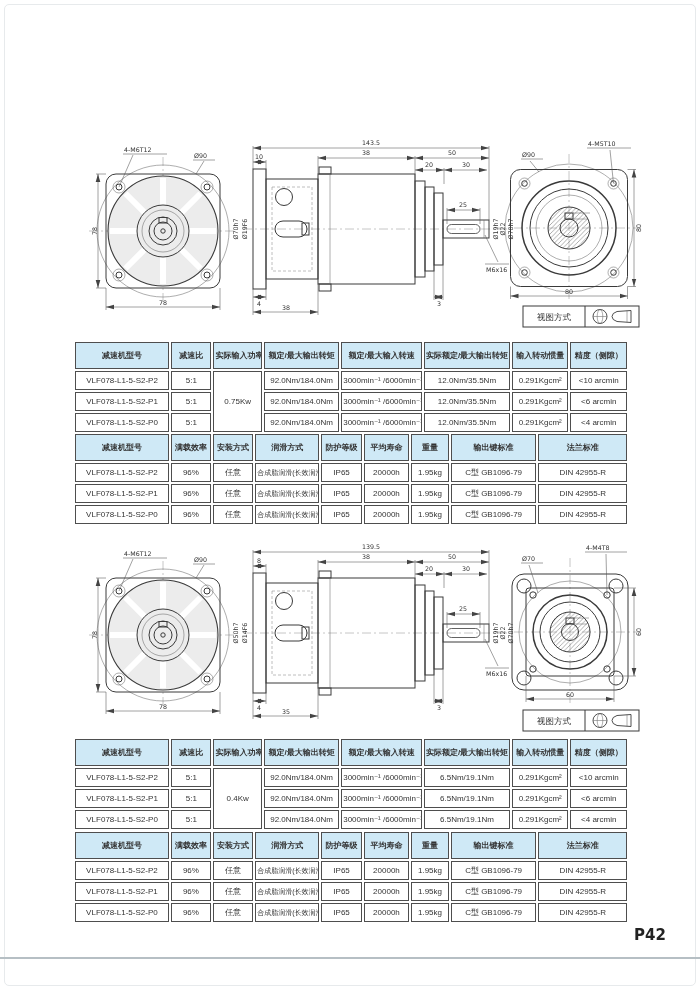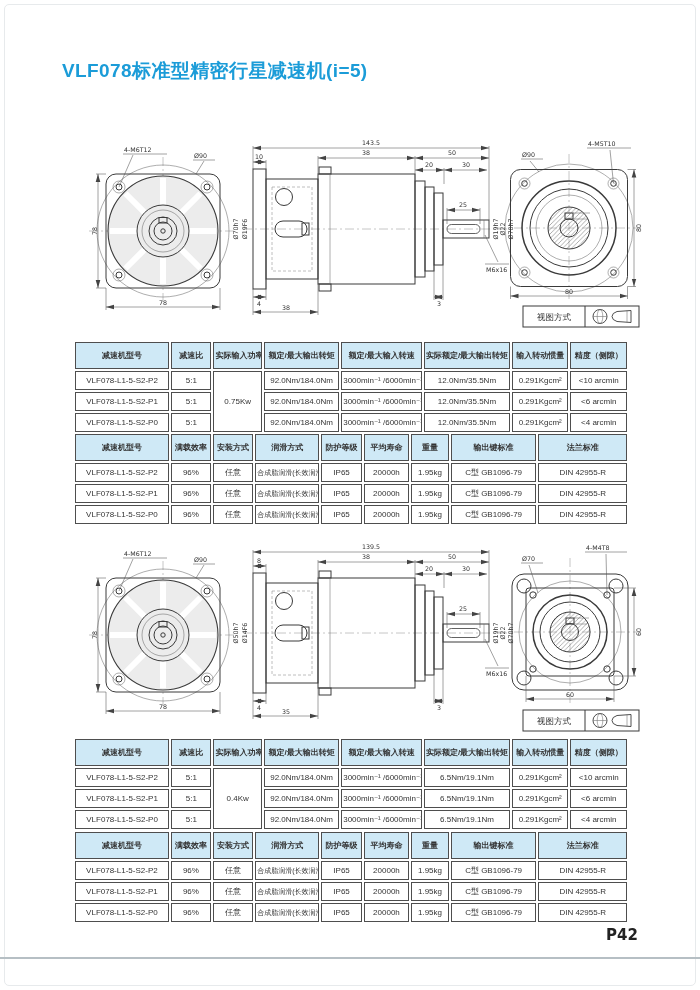--- a/index.html
+++ b/index.html
@@ -21,40 +21,39 @@
   .spec td.small{font-size:7px}
   .t1{top:340px}.t2{top:432px}.t3{top:737px}.t4{top:830px}
   .tbl-perf col.c0{width:17.5%}.tbl-perf col.c1{width:7.5%}.tbl-perf col.c2{width:9%}
   .tbl-perf col.c3{width:14%}.tbl-perf col.c4{width:15%}.tbl-perf col.c5{width:16%}
   .tbl-perf col.c6{width:10.5%}.tbl-perf col.c7{width:10.5%}
   .tbl-gen col.c0{width:17.5%}.tbl-gen col.c1{width:7.5%}.tbl-gen col.c2{width:7.5%}
   .tbl-gen col.c3{width:12%}.tbl-gen col.c4{width:7.5%}.tbl-gen col.c5{width:8.5%}
   .tbl-gen col.c6{width:7%}.tbl-gen col.c7{width:16%}.tbl-gen col.c8{width:16.5%}
 
   .footer-line{position:absolute;left:0;right:0;top:957px;height:2px;background:#b6bfc4}
-  .page-number{position:absolute;left:606px;top:926px;font-size:15px;font-weight:bold;color:#222;
+  .page-number{position:absolute;left:634px;top:926px;font-size:15px;font-weight:bold;color:#222;
                font-family:"DejaVu Sans",sans-serif}
 
   
   .ln{fill:none;stroke:#3a3a3a;stroke-width:1}
   .lnb{fill:none;stroke:#3a3a3a;stroke-width:1.5}
   .thin{fill:none;stroke:#6a6a6a;stroke-width:.55}
   .dash{fill:none;stroke:#8a8a8a;stroke-width:.55;stroke-dasharray:3 2}
   .cl{fill:none;stroke:#999;stroke-width:.55;stroke-dasharray:9 3 2 3}
   .dim{fill:none;stroke:#555;stroke-width:.55}
   .dt{font-size:6.3px;fill:#333;font-family:"DejaVu Sans",sans-serif}
   .dtm{text-anchor:middle}
   .vm{font-size:8.5px;fill:#333;text-anchor:middle}
 </style>
 </head>
 <body>
 
 <div class="page">
   <div class="page-frame"></div>
-  <h1 class="title">VLF078标准型精密行星减速机(i=5)</h1>
 
   <section class="drawing d1">
   <svg viewBox="0 0 562 200" xmlns="http://www.w3.org/2000/svg">
     <defs>
       <marker id="ar1" markerWidth="9" markerHeight="7" refX="8" refY="3" orient="auto-start-reverse" markerUnits="userSpaceOnUse">
         <path d="M0,0.7 L8,3 L0,5.3 Z" fill="#444"></path>
       </marker>
       <pattern id="ht1" patternUnits="userSpaceOnUse" width="4.5" height="4.5">
         <path d="M0,4.5 L4.5,0" stroke="#777" stroke-width="0.6"></path>
       </pattern>

